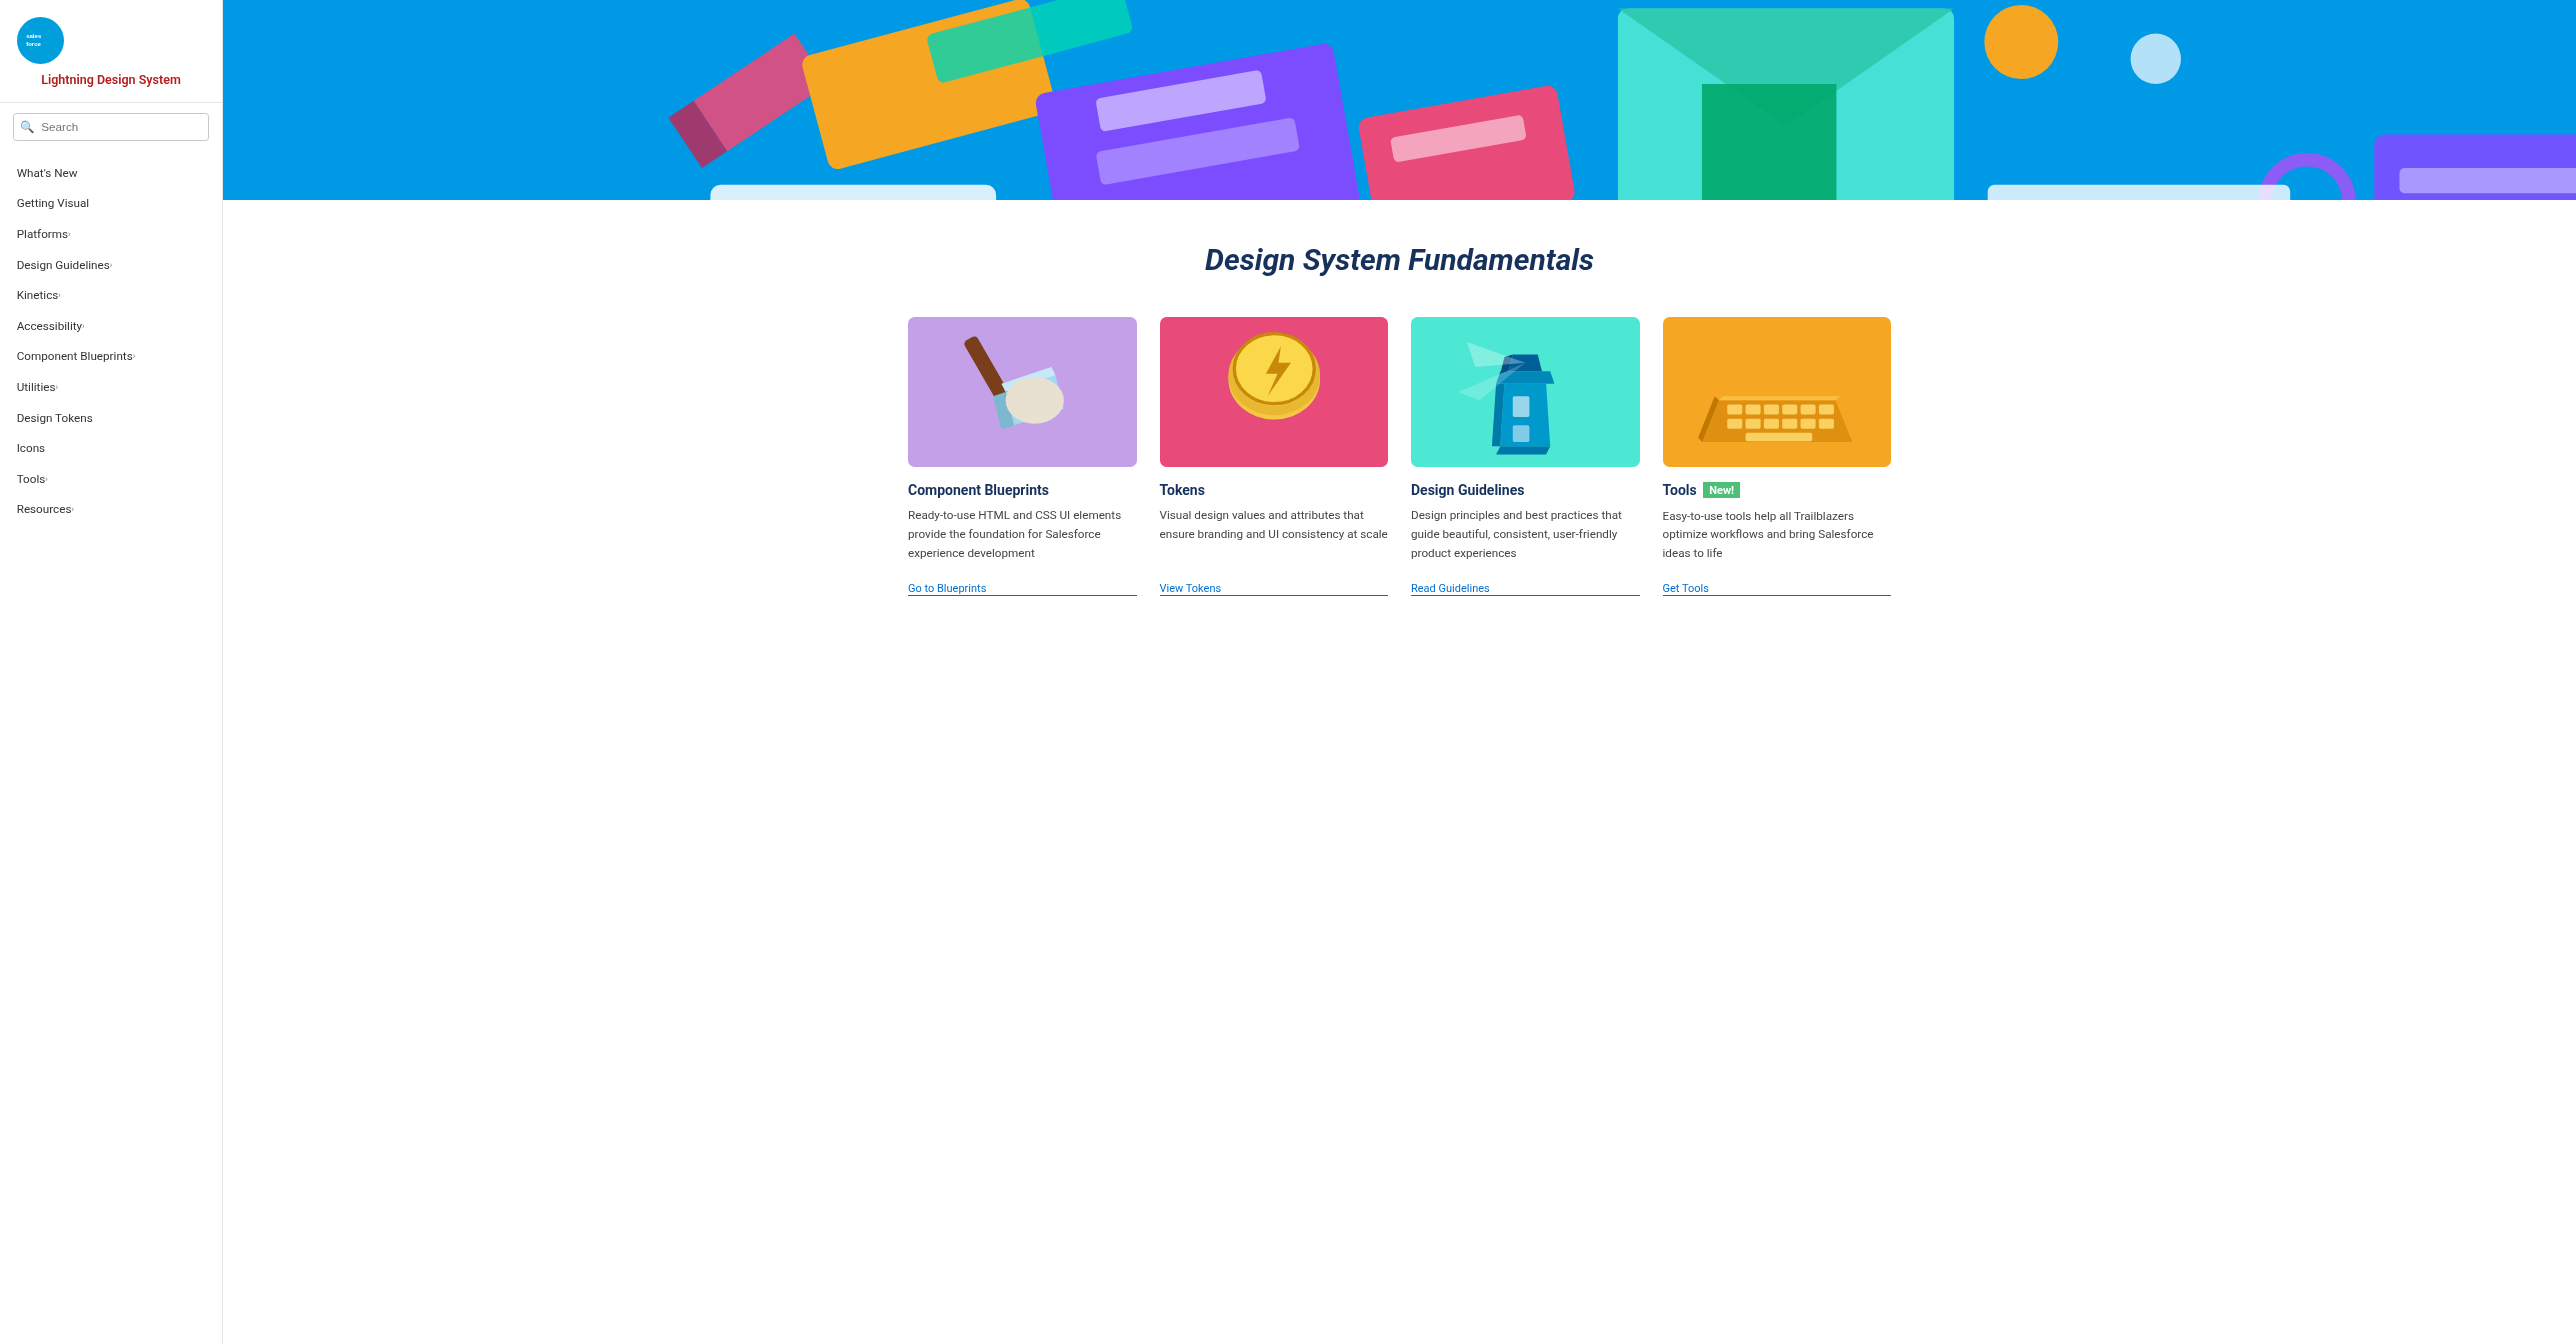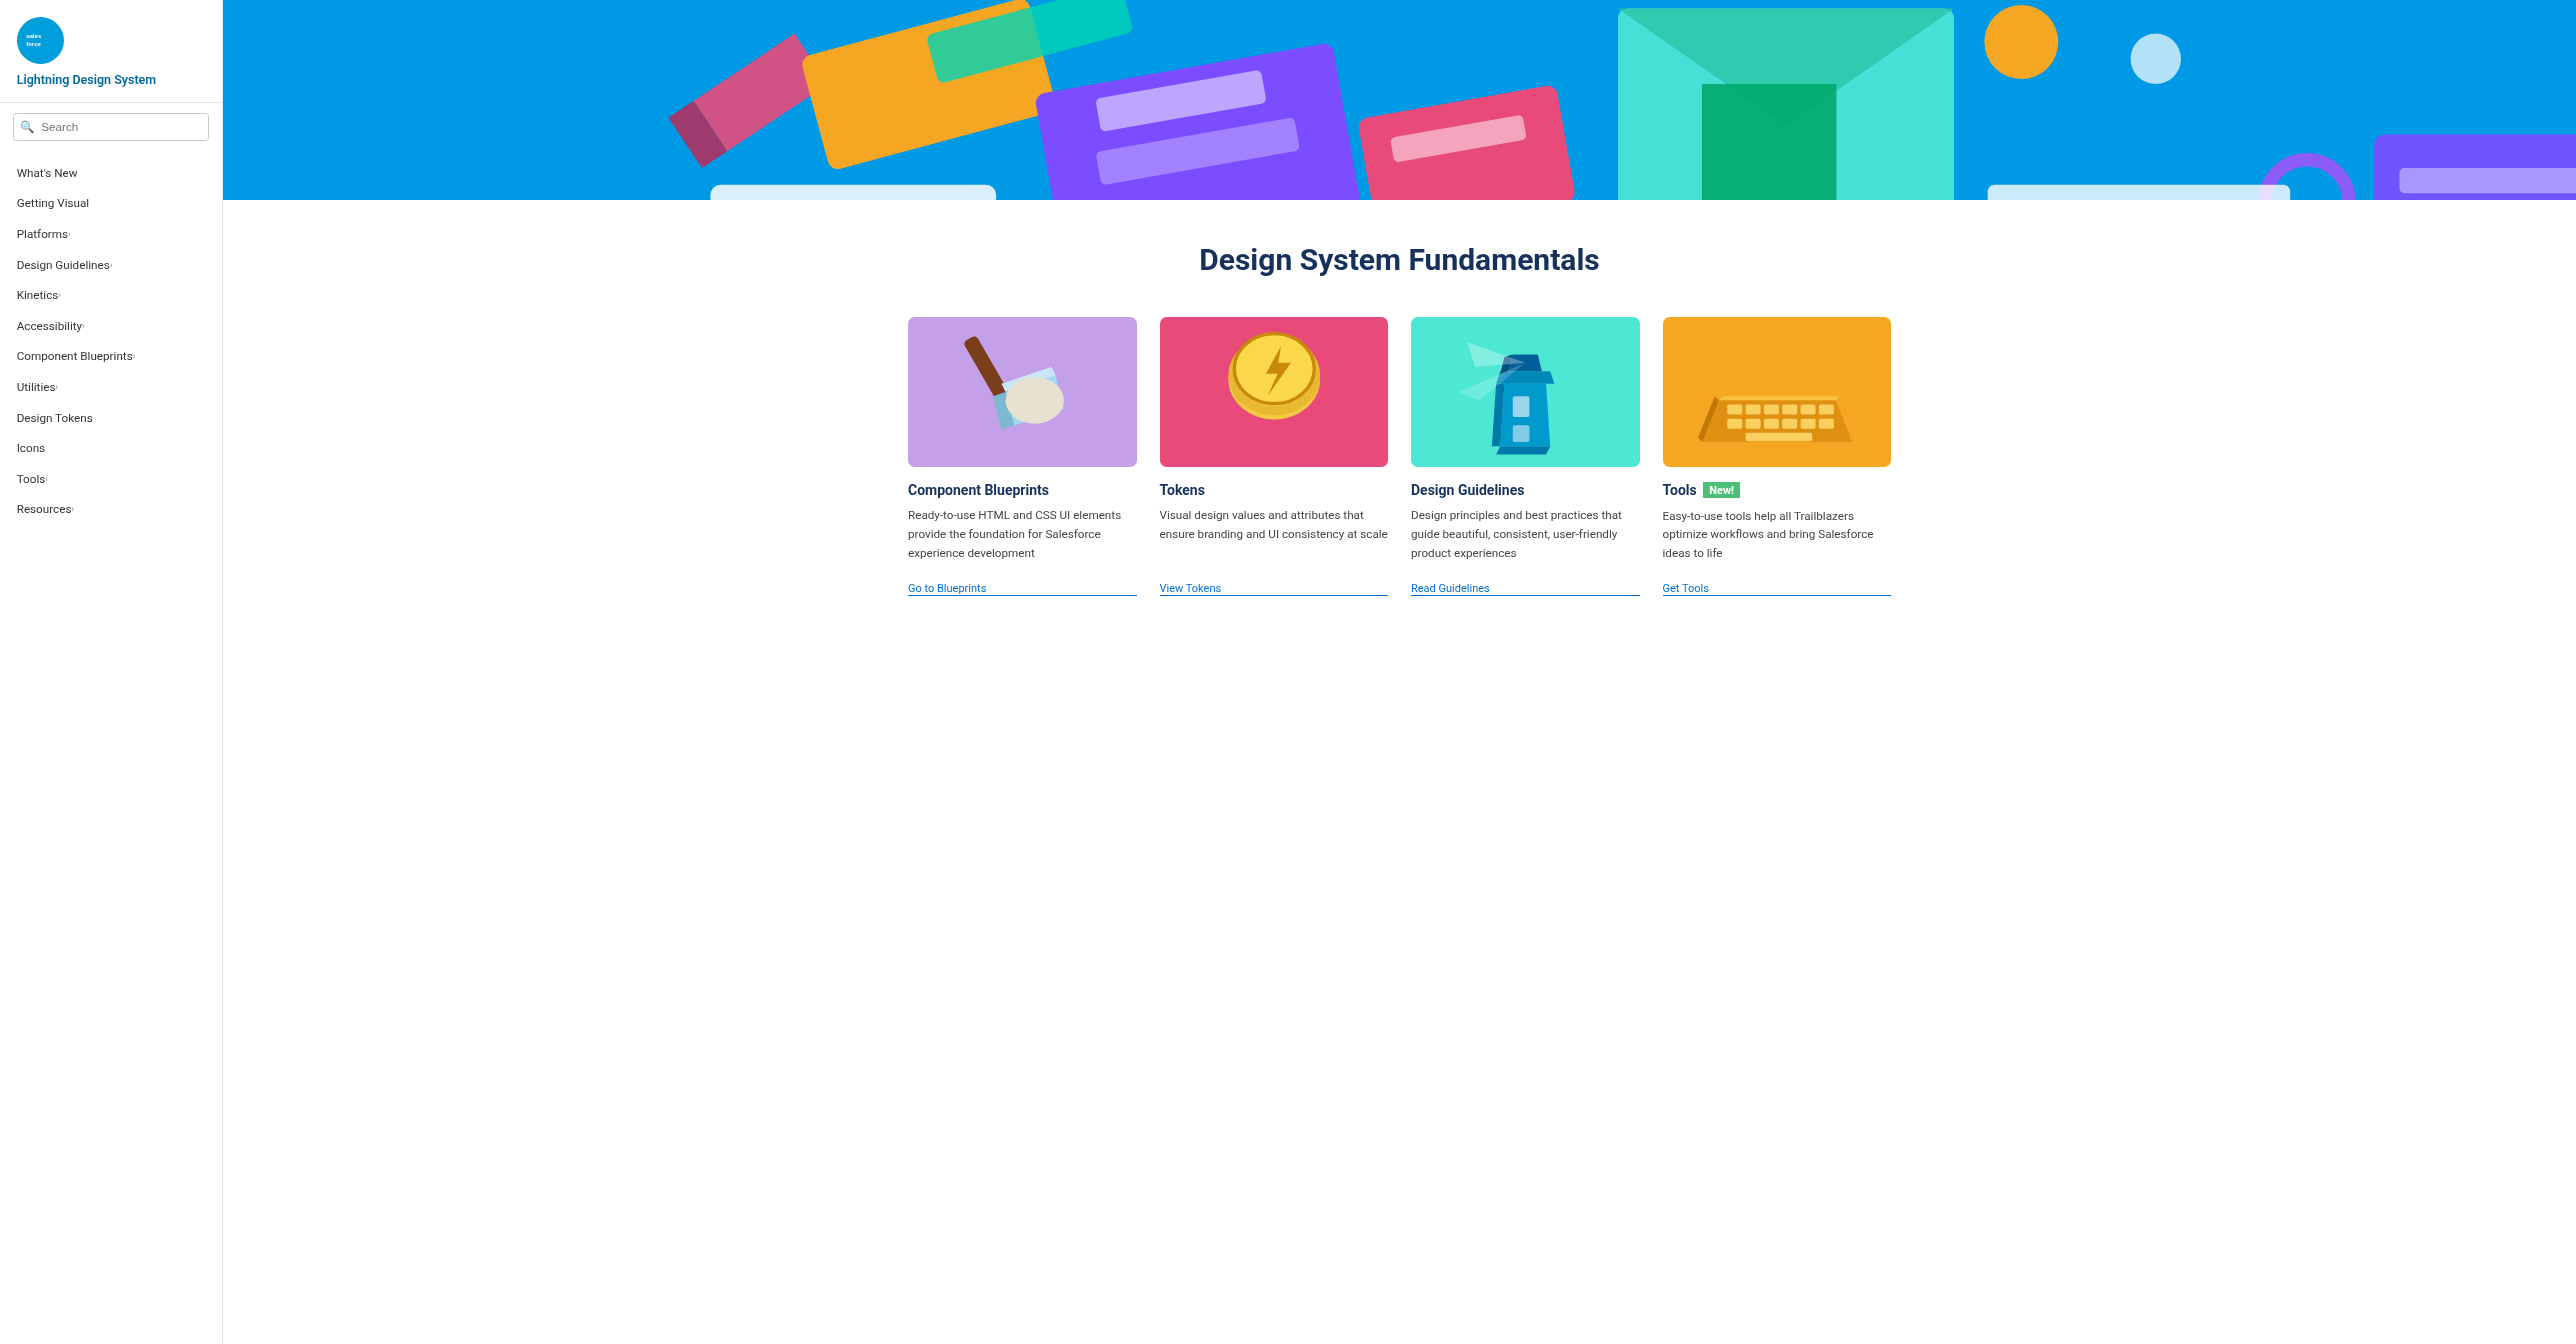--- a/index.html
+++ b/index.html
@@ -27,22 +27,23 @@
       border-radius: 50%;
       display: flex;
       align-items: center;
       justify-content: center;
       margin-bottom: 8.3px;
     }
     .salesforce-logo svg { width: 30px; height: 30px; }
     .app-title {
       font-size: 12.5px;
       font-weight: 600;
-      color: #0369a1;
+      color: #b91c1c;
       line-height: 1.3;
+      text-align: center;
     }
     .search-box {
       margin: 10px 13.3px;
       position: relative;
     }
     .search-box input {
       width: 100%;
       padding: 6.7px 10px 6.7px 27px;
       border: 0.8px solid #c9c9c9;
       border-radius: 3.3px;
@@ -96,20 +97,21 @@
       max-width: 1083px;
       margin: 0 auto;
       padding: 42px 50px 67px;
     }
     .page-title {
       text-align: center;
       font-size: 30px;
       font-weight: 700;
       color: #16325c;
       margin-bottom: 40px;
+      font-style: italic;
     }
     .cards-grid {
       display: grid;
       grid-template-columns: repeat(4, 1fr);
       gap: 23px;
     }
     .card { display: flex; flex-direction: column; }
     .card-image {
       width: 100%;
       height: 150px;

